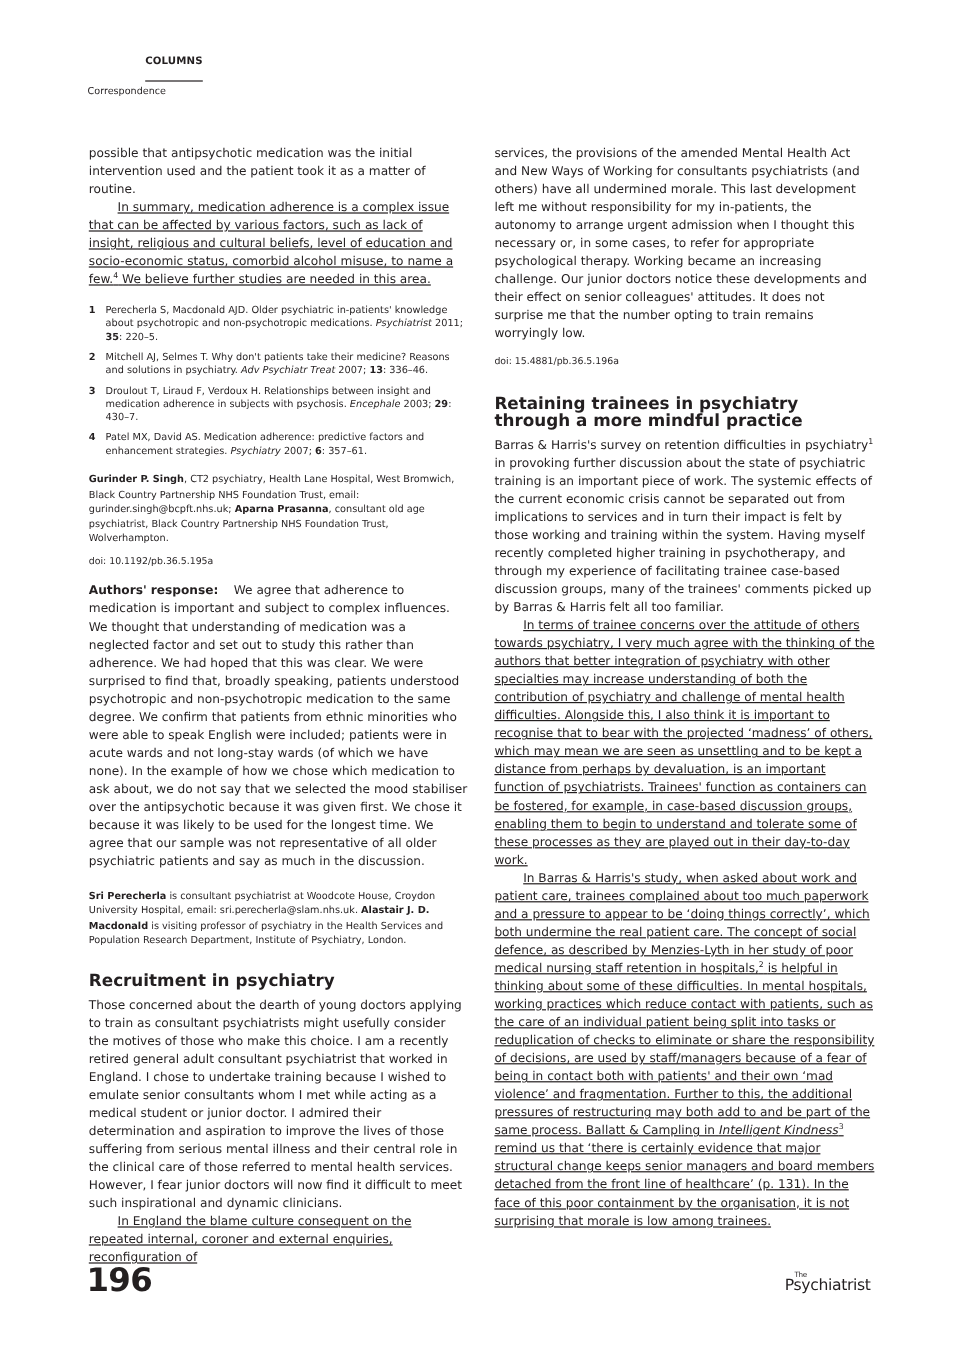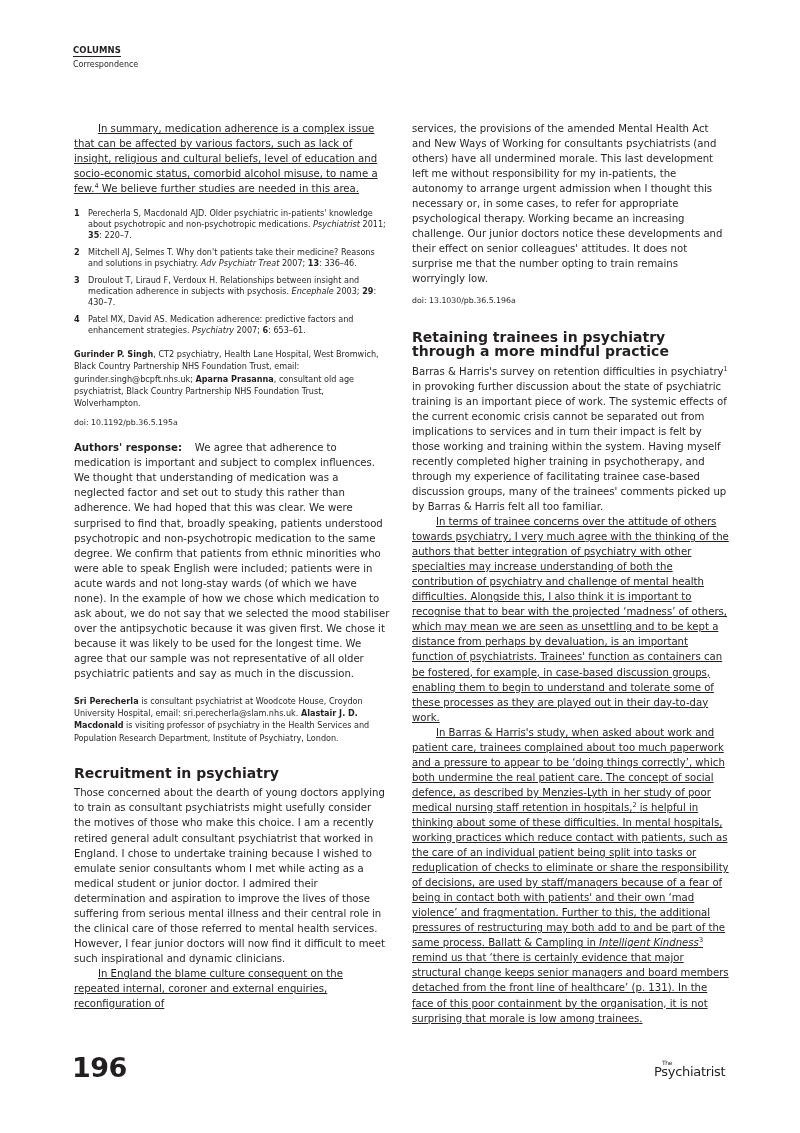--- a/index.html
+++ b/index.html
@@ -1,20 +1,20 @@
 <!DOCTYPE html>
 <html><head>
 <meta charset="utf-8">
 <style>
   html, body { margin: 0; padding: 0; background: #ffffff; }
   body { width: 800px; height: 1133px; position: relative; overflow: hidden; color: #231f20;
          font-family: "DejaVu Sans", sans-serif; }
   .running-head { position: absolute; left: 73px; top: 38px; }
   .rh-section { font-size: 8.5px; font-weight: bold; letter-spacing: 0.1px; display: inline-block;
-                border-bottom: 1px solid #231f20; padding-bottom: 1px; }
+                border-bottom: 1px solid #231f20; padding-bottom: 11px; margin-left: 48px; }
   .rh-sub { font-size: 8px; margin-top: 3px; }
   .col { position: absolute; top: 121px; width: 317px; font-size: 10.15px; line-height: 15.05px; }
   .col-left { left: 74px; }
   .col-right { left: 412px; }
   p { margin: 0; }
   .indent { text-indent: 24px; text-decoration: underline; }
   .ref-list { margin: 12px 0 6px 0; padding: 0; list-style: none; font-size: 8.1px; line-height: 11px; }
   .ref-list li { position: relative; padding-left: 14px; margin-bottom: 6px; }
   .ref-num { position: absolute; left: 0; top: 0; font-weight: bold; }
   .affil { font-size: 8.1px; line-height: 12.2px; margin-top: 12px; }
@@ -29,44 +29,45 @@
 </style>
 </head>
 <body>
 
 <div class="running-head">
   <div class="rh-section">COLUMNS</div>
   <div class="rh-sub">Correspondence</div>
 </div>
 
 <div class="col col-left">
+  <p>possible that antipsychotic medication was the initial intervention used and the patient took it as a matter of routine.</p>
   <p class="indent"><span>In summary, medication adherence is a complex issue that can be affected by various factors, such as lack of insight, religious and cultural beliefs, level of education and socio-economic status, comorbid alcohol misuse, to name a few.</span><sup>4</sup> <span>We believe further studies are needed in this area.</span></p>
 
   <ol class="ref-list">
-    <li><span class="ref-num">1</span><span>Perecherla S, Macdonald AJD. Older psychiatric in-patients' knowledge about psychotropic and non-psychotropic medications.</span> <i>Psychiatrist</i> <span>2011;</span> <b>35</b><span>: 220–7.</span></li>
+    <li><span class="ref-num">1</span><span>Perecherla S, Macdonald AJD. Older psychiatric in-patients' knowledge about psychotropic and non-psychotropic medications.</span> <i>Psychiatrist</i> <span>2011;</span> <b>35</b><span>: 220–5.</span></li>
     <li><span class="ref-num">2</span><span>Mitchell AJ, Selmes T. Why don't patients take their medicine? Reasons and solutions in psychiatry.</span> <i>Adv Psychiatr Treat</i> <span>2007;</span> <b>13</b><span>: 336–46.</span></li>
     <li><span class="ref-num">3</span><span>Droulout T, Liraud F, Verdoux H. Relationships between insight and medication adherence in subjects with psychosis.</span> <i>Encephale</i> <span>2003;</span> <b>29</b><span>: 430–7.</span></li>
-    <li><span class="ref-num">4</span><span>Patel MX, David AS. Medication adherence: predictive factors and enhancement strategies.</span> <i>Psychiatry</i> <span>2007;</span> <b>6</b><span>: 653–61.</span></li>
+    <li><span class="ref-num">4</span><span>Patel MX, David AS. Medication adherence: predictive factors and enhancement strategies.</span> <i>Psychiatry</i> <span>2007;</span> <b>6</b><span>: 357–61.</span></li>
   </ol>
 
   <p class="affil"><b>Gurinder P. Singh</b><span>, CT2 psychiatry, Health Lane Hospital, West Bromwich, Black Country Partnership NHS Foundation Trust, email: gurinder.singh@bcpft.nhs.uk; </span><b>Aparna Prasanna</b><span>, consultant old age psychiatrist, Black Country Partnership NHS Foundation Trust, Wolverhampton.</span></p>
   <p class="doi">doi: 10.1192/pb.36.5.195a</p>
 
   <p><b>Authors' response:</b>&nbsp;&nbsp;&nbsp; <span>We agree that adherence to medication is important and subject to complex influences. We thought that understanding of medication was a neglected factor and set out to study this rather than adherence. We had hoped that this was clear. We were surprised to find that, broadly speaking, patients understood psychotropic and non-psychotropic medication to the same degree. We confirm that patients from ethnic minorities who were able to speak English were included; patients were in acute wards and not long-stay wards (of which we have none). In the example of how we chose which medication to ask about, we do not say that we selected the mood stabiliser over the antipsychotic because it was given first. We chose it because it was likely to be used for the longest time. We agree that our sample was not representative of all older psychiatric patients and say as much in the discussion.</span></p>
 
   <p class="affil" style="margin-top:14px"><b>Sri Perecherla</b><span> is consultant psychiatrist at Woodcote House, Croydon University Hospital, email: sri.perecherla@slam.nhs.uk. </span><b>Alastair J. D. Macdonald</b><span> is visiting professor of psychiatry in the Health Services and Population Research Department, Institute of Psychiatry, London.</span></p>
 
   <h2 class="sec-title">Recruitment in psychiatry</h2>
   <p>Those concerned about the dearth of young doctors applying to train as consultant psychiatrists might usefully consider the motives of those who make this choice. I am a recently retired general adult consultant psychiatrist that worked in England. I chose to undertake training because I wished to emulate senior consultants whom I met while acting as a medical student or junior doctor. I admired their determination and aspiration to improve the lives of those suffering from serious mental illness and their central role in the clinical care of those referred to mental health services. However, I fear junior doctors will now find it difficult to meet such inspirational and dynamic clinicians.</p>
   <p class="indent">In England the blame culture consequent on the repeated internal, coroner and external enquiries, reconfiguration of</p>
 </div>
 
 <div class="col col-right">
   <p>services, the provisions of the amended Mental Health Act and New Ways of Working for consultants psychiatrists (and others) have all undermined morale. This last development left me without responsibility for my in-patients, the autonomy to arrange urgent admission when I thought this necessary or, in some cases, to refer for appropriate psychological therapy. Working became an increasing challenge. Our junior doctors notice these developments and their effect on senior colleagues' attitudes. It does not surprise me that the number opting to train remains worryingly low.</p>
-  <p class="doi">doi: 13.1030/pb.36.5.196a</p>
+  <p class="doi">doi: 15.4881/pb.36.5.196a</p>
 
   <h2 class="sec-title">Retaining trainees in psychiatry through a more mindful practice</h2>
   <p><span>Barras &amp; Harris's survey on retention difficulties in psychiatry</span><sup>1</sup> <span>in provoking further discussion about the state of psychiatric training is an important piece of work. The systemic effects of the current economic crisis cannot be separated out from implications to services and in turn their impact is felt by those working and training within the system. Having myself recently completed higher training in psychotherapy, and through my experience of facilitating trainee case-based discussion groups, many of the trainees' comments picked up by Barras &amp; Harris felt all too familiar.</span></p>
   <p class="indent">In terms of trainee concerns over the attitude of others towards psychiatry, I very much agree with the thinking of the authors that better integration of psychiatry with other specialties may increase understanding of both the contribution of psychiatry and challenge of mental health difficulties. Alongside this, I also think it is important to recognise that to bear with the projected ‘madness’ of others, which may mean we are seen as unsettling and to be kept a distance from perhaps by devaluation, is an important function of psychiatrists. Trainees' function as containers can be fostered, for example, in case-based discussion groups, enabling them to begin to understand and tolerate some of these processes as they are played out in their day-to-day work.</p>
   <p class="indent"><span>In Barras &amp; Harris's study, when asked about work and patient care, trainees complained about too much paperwork and a pressure to appear to be ‘doing things correctly’, which both undermine the real patient care. The concept of social defence, as described by Menzies-Lyth in her study of poor medical nursing staff retention in hospitals,</span><sup>2</sup> <span>is helpful in thinking about some of these difficulties. In mental hospitals, working practices which reduce contact with patients, such as the care of an individual patient being split into tasks or reduplication of checks to eliminate or share the responsibility of decisions, are used by staff/managers because of a fear of being in contact both with patients' and their own ‘mad violence’ and fragmentation. Further to this, the additional pressures of restructuring may both add to and be part of the same process. Ballatt &amp; Campling in</span> <i>Intelligent Kindness</i><sup>3</sup> <span>remind us that ‘there is certainly evidence that major structural change keeps senior managers and board members detached from the front line of healthcare’ (p. 131). In the face of this poor containment by the organisation, it is not surprising that morale is low among trainees.</span></p>
 </div>
 
 <div class="folio">196</div>
 <div class="logo">
   <span class="logo-the">The</span>

